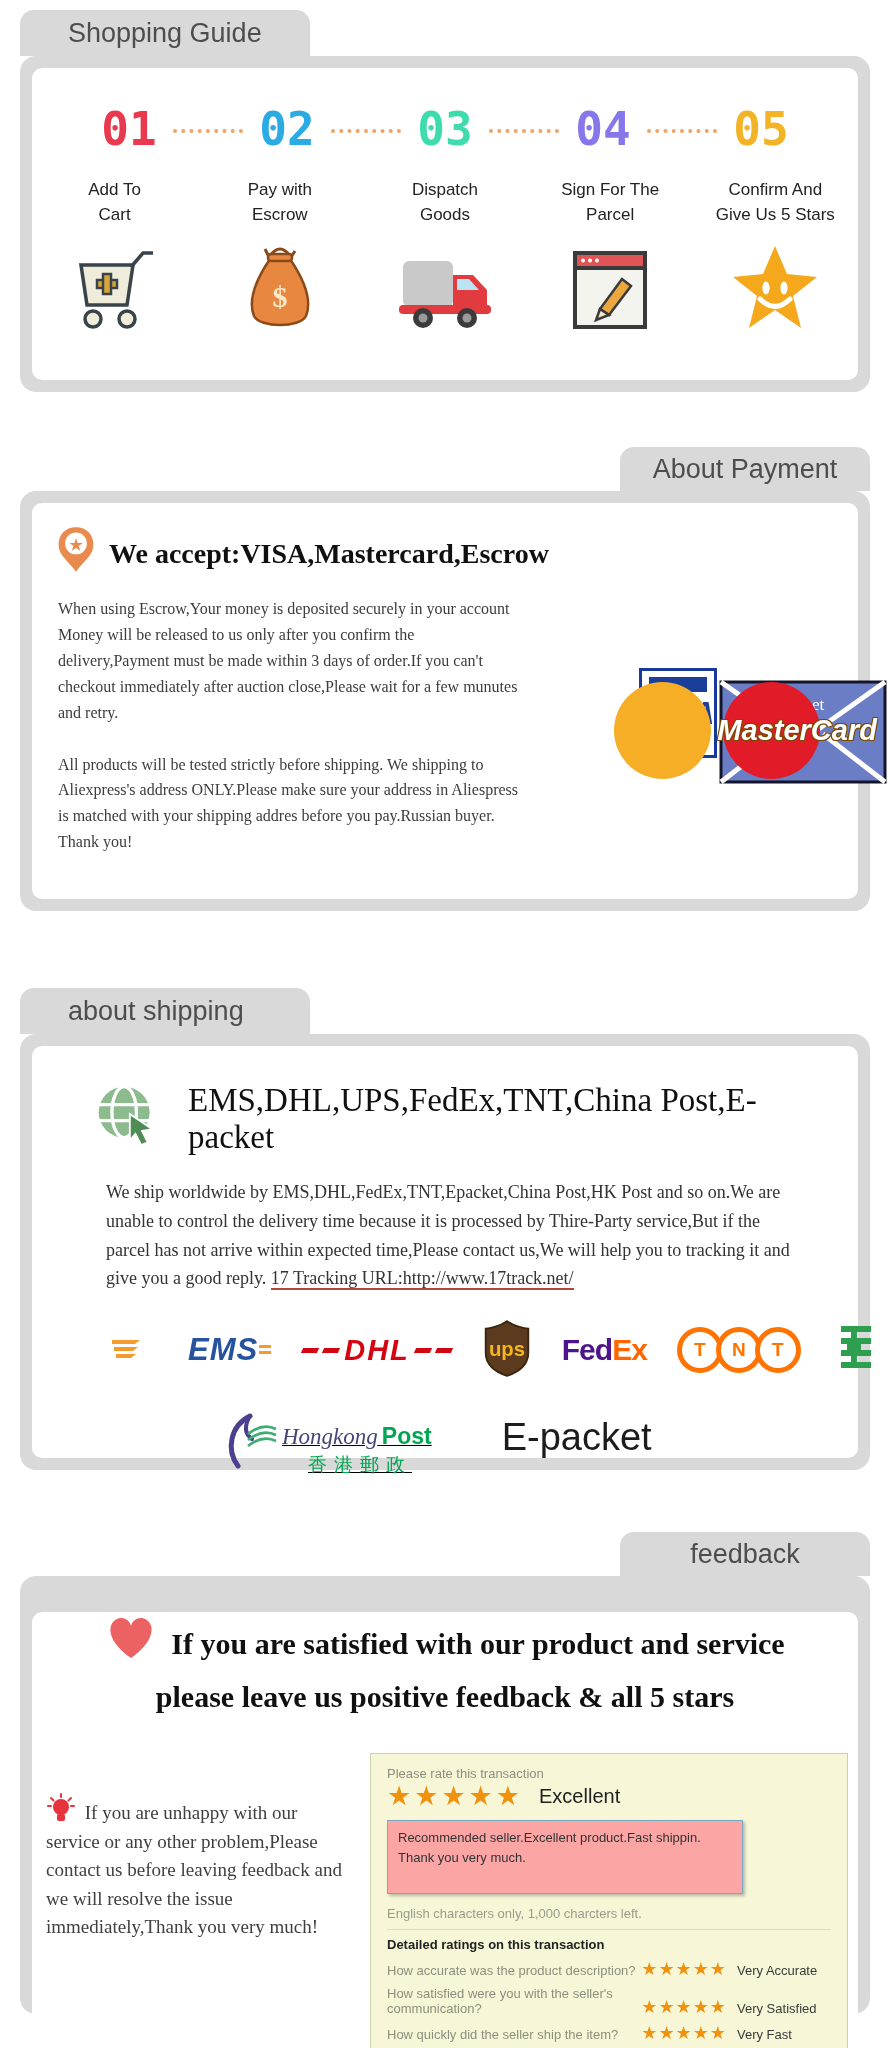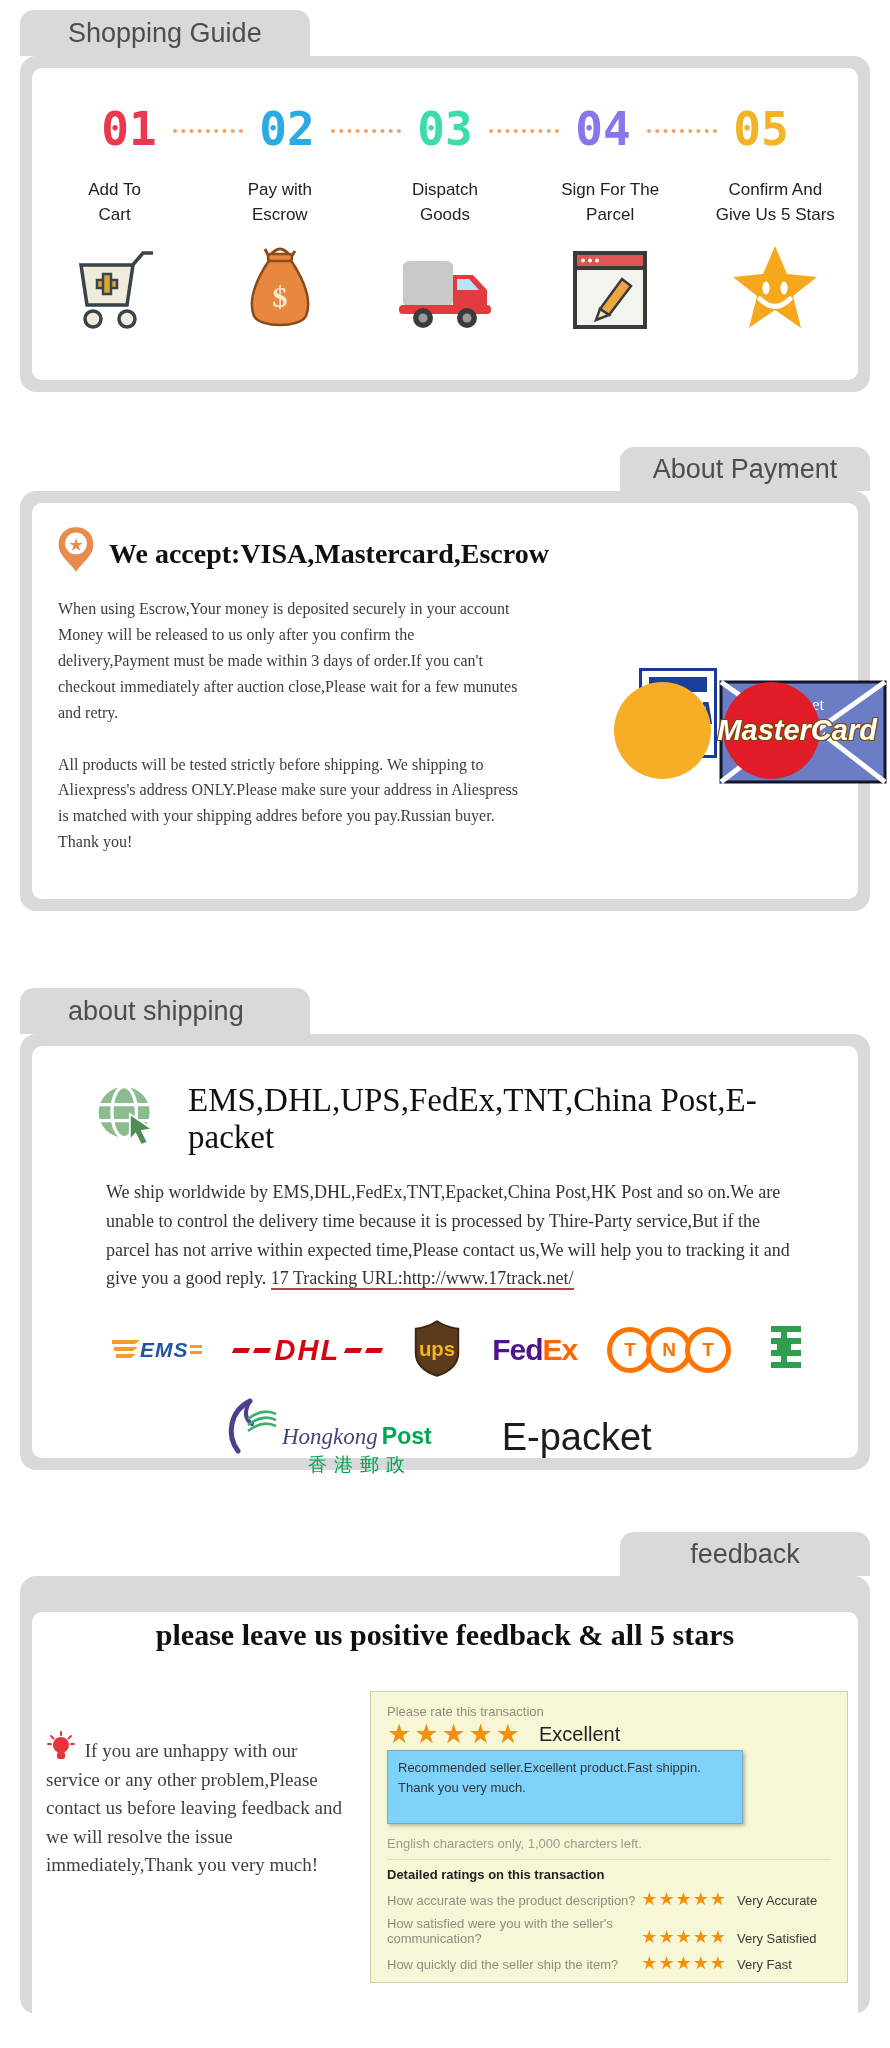--- a/index.html
+++ b/index.html
@@ -55,33 +55,33 @@
   .s3{top:988px;}
   .s3 .gray{height:436px;}
   .ship-inner{padding:36px 30px 0 62px;}
   .ship-h{display:flex;align-items:center;gap:28px;font-family:"Liberation Serif",serif;
           font-size:33px;color:#101010;}
   .ship-p{font-family:"Liberation Serif",serif;font-size:18px;color:#333;line-height:1.6;
           width:700px;margin:22px 0 0 12px;}
   .track{color:#333;border-bottom:2px solid #b4453f;cursor:pointer;}
   .logo-row{display:flex;align-items:center;gap:30px;margin:26px 0 0 16px;}
   .ems{display:flex;align-items:center;}
-  .ems-txt{color:#2553a0;font-weight:bold;font-style:italic;font-size:21px;letter-spacing:1px;}
+  .ems-txt{color:#2553a0;font-weight:bold;font-style:italic;font-size:31px;letter-spacing:1px;margin-left:48px;}
   .dhl{display:flex;align-items:center;gap:5px;}
   .dhl .dash{width:16px;height:5px;background:#d40511;transform:skewX(-25deg);}
   .dhl-txt{color:#d40511;font-weight:bold;font-style:italic;font-size:29px;letter-spacing:2px;}
   .fedex{font-weight:bold;font-size:30px;letter-spacing:-1px;}
   .fedex .fed{color:#4d148c;} .fedex .ex{color:#ff6600;}
   .tnt{display:flex;}
   .tnt .tcir{width:36px;height:36px;border-radius:50%;border:5px solid #ff7300;background:#fff;
        color:#ff7300;font-weight:bold;font-size:19px;display:flex;align-items:center;justify-content:center;
        margin-left:-7px;}
   .tnt .tcir:first-child{margin-left:0;}
   .row2{display:flex;align-items:center;gap:70px;margin:16px 0 0 120px;}
-  .hkpost{display:flex;align-items:flex-start;}
+  .hkpost{display:flex;align-items:flex-end;text-decoration:underline;}
   .hk-block{margin-left:4px;margin-top:26px;}
   .hk-line1{font-family:"Liberation Serif",serif;}
   .hk-name{font-style:italic;font-size:23px;color:#45457a;}
   .hk-post{font-weight:bold;font-size:23px;color:#00a651;font-family:"Liberation Sans",sans-serif;}
   .hk-cn{color:#00a651;font-size:19px;letter-spacing:7px;margin-top:2px;margin-left:26px;}
   .epacket{font-size:38px;color:#1c1c1c;}
 
   
   .s4{top:1532px;}
   .s4 .gray{height:438px;}
@@ -91,22 +91,22 @@
   .fb-body{display:flex;margin-top:34px;padding:0 10px 0 14px;gap:16px;}
   .fb-note{width:308px;font-family:"Liberation Serif",serif;font-size:19px;color:#3f3f3f;
            line-height:1.5;padding-top:40px;}
   .fb-note svg{vertical-align:-6px;margin-right:4px;}
   .ratebox{width:478px;background:#f7f7d8;border:1px solid #cfcfb0;box-sizing:border-box;
            padding:12px 16px 10px 16px;font-size:13px;}
   .rb-prompt{color:#8e8e7e;}
   .rb-overall{display:flex;align-items:center;margin-top:2px;}
   .stars{color:#f0920e;letter-spacing:3px;font-size:27px;line-height:1;}
   .rb-xl{font-size:20px;color:#222;margin-left:16px;}
-  .rb-comment{width:334px;height:58px;background:#7dd3fc;border:1px solid #7ba7c7;
-      box-shadow:2px 2px 3px rgba(0,0,0,.25);padding:7px 10px;color:#333;line-height:1.5;margin-top:2px;}
+  .rb-comment{width:334px;height:58px;background:#fca5a5;border:1px solid #7ba7c7;
+      box-shadow:2px 2px 3px rgba(0,0,0,.25);padding:7px 10px;color:#333;line-height:1.5;margin-top:10px;}
   .rb-chars{color:#9b9b8b;margin:12px 0 8px 0;}
   .rb-dtitle{border-top:1px solid #dedebe;padding-top:7px;font-weight:bold;color:#222;}
   .rb-row{display:flex;align-items:flex-end;margin-top:8px;}
   .rb-q{flex:1;color:#8e8e7e;}
   .rb-stars{color:#f0920e;font-size:18px;letter-spacing:1px;margin-right:10px;line-height:1;}
   .rb-label{width:94px;color:#3a3a3a;}
 </style>
 </head>
 <body>
 
@@ -339,20 +339,27 @@
       </div>
   </div>
 
   <div class="section s4">
     <div class="tab tab-right">
       <span>feedback</span>
     </div>
     <div class="gray">
         <div class="white">
       <div class="fb-head">
+        <div class="fb-l1">
+          <span>
+            <svg width="52" height="50" viewBox="0 0 52 50">
+              <path d="M26 46 C6 32 2 18 8 10 C14 3 24 6 26 14 C28 6 38 3 44 10 C50 18 46 32 26 46 Z" fill="#ec6161"></path>
+            </svg></span>
+          <span>If you are satisfied with our product and service</span>
+        </div>
         <div>please leave us positive feedback &amp; all 5 stars</div>
       </div>
       <div class="fb-body">
         <div class="fb-note">
           <span>
             <svg width="30" height="32" viewBox="0 0 30 32">
               <g stroke="#e8323c" stroke-width="2" stroke-linecap="round">
                 <line x1="15" y1="1" x2="15" y2="4"></line>
                     <line x1="5" y1="5" x2="7.5" y2="7.5"></line>
                 <line x1="25" y1="5" x2="22.5" y2="7.5"></line>

